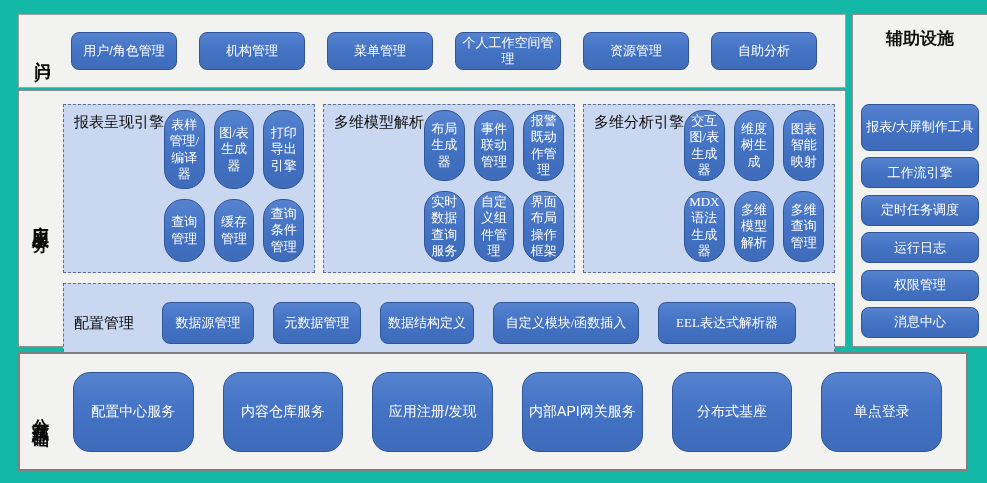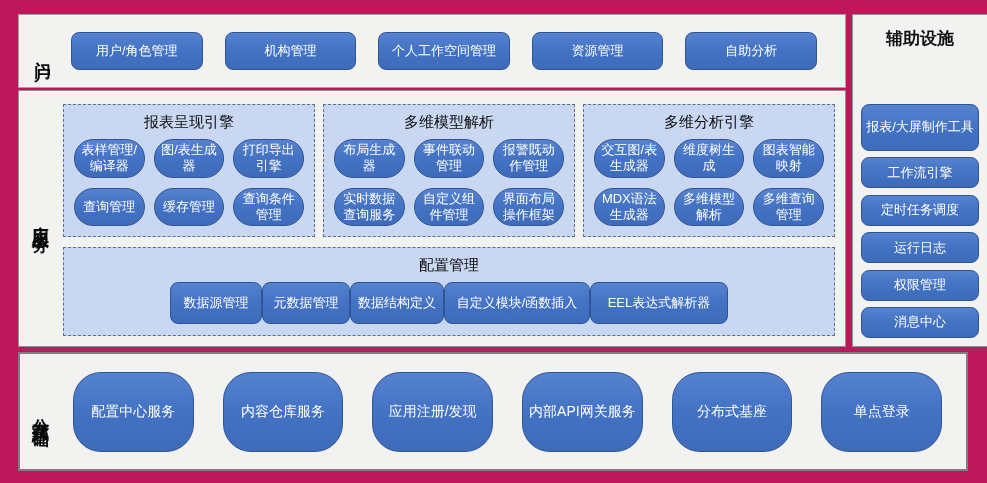--- a/index.html
+++ b/index.html
@@ -1,20 +1,20 @@
 <!DOCTYPE html>
 <html><head>
 <meta charset="utf-8">
 <style>
   * { box-sizing: border-box; }
   html,body { margin:0; padding:0; }
   body { background:#ffffff; }
   .canvas {
     position:relative; width:987px; height:483px;
-    background:#be185d;
+    background:#14b8a6;
     font-family:"Liberation Sans", sans-serif;
     color:#111; overflow:hidden;
   }
   .panel {
     position:absolute; background:#f2f2f0;
     border:1px solid #a3a3a3;
   }
   #portal   { left:18px; top:14px;  width:828px; height:74px; display:flex; align-items:center; }
   #app      { left:18px; top:90px;  width:828px; height:257px; border-color:#8f8f8f; display:flex; align-items:stretch; }
   #aux      { left:852px; top:14px; width:136px; height:333px; border-color:#8f8f8f; display:flex; flex-direction:column; padding:10px 8px 8px; }
@@ -38,53 +38,54 @@
   }
 
   
   .portal-row { flex:1; display:flex; gap:22px; padding:0 28px 0 12px; }
   .portal-row .btn { flex:1; height:38px; }
 
   
   .app-content { flex:1; display:flex; flex-direction:column; gap:10px; padding:13px 10px 10px 6px; }
   .group {
     background:#c9d7f1; border:1.5px dashed #5a6f93;
-    display:flex; flex-direction:column; padding:5px 10px 10px;
+    display:flex; padding:5px 10px 10px;font-family:Liberation Serif, serif;
   }
   .engines { flex:1; display:flex; gap:8px; }
   .engine { flex:1; }
   .group-title { text-align:center; font-size:15px; color:#0a0a0a; padding:3px 0 7px; flex:0 0 auto; }
   .engine-grid { flex:1; display:grid; grid-template-columns:repeat(3,1fr); gap:10px 9px; }
   .engine-grid .btn { border-radius:19px; }
 
   .config { height:89px; flex:0 0 auto;align-items:center; }
   .config-row { flex:1; display:flex; align-items:center; justify-content:space-between; padding:0 28px 4px; }
   .config-row .btn { height:42px; }
   .cw0 { width:92px; } .cw1 { width:88px; } .cw2 { width:94px; } .cw3 { width:146px; } .cw4 { width:138px; }
 
   
   .aux-title { text-align:center; font-weight:bold; font-size:17px; padding:2px 0 10px; }
   .aux-stack { flex:1; display:flex; flex-direction:column; justify-content:space-between;margin-top:44px; }
   .aux-stack .btn { height:31px; }
   .aux-stack .btn.tall { height:47px; }
 
   
   .foundation-row { flex:1; display:flex; gap:29px; padding:0 24px 0 16px; }
-  .foundation-row .btn { flex:1; height:80px; border-radius:28px; font-size:14px; }
+  .foundation-row .btn { flex:1; height:80px; border-radius:17px; font-size:14px; }
 </style>
 </head>
 <body>
 
 <div class="canvas">
 
   <div id="portal" class="panel">
     <div class="v-label">门户</div>
     <div class="portal-row">
       <div class="btn">用户/角色管理</div>
       <div class="btn">机构管理</div>
+      <div class="btn">菜单管理</div>
       <div class="btn">个人工作空间管理</div>
       <div class="btn">资源管理</div>
       <div class="btn">自助分析</div>
     </div>
   </div>
 
   <div id="app" class="panel">
     <div class="v-label">应用服务</div>
     <div class="app-content">
       <div class="engines">

